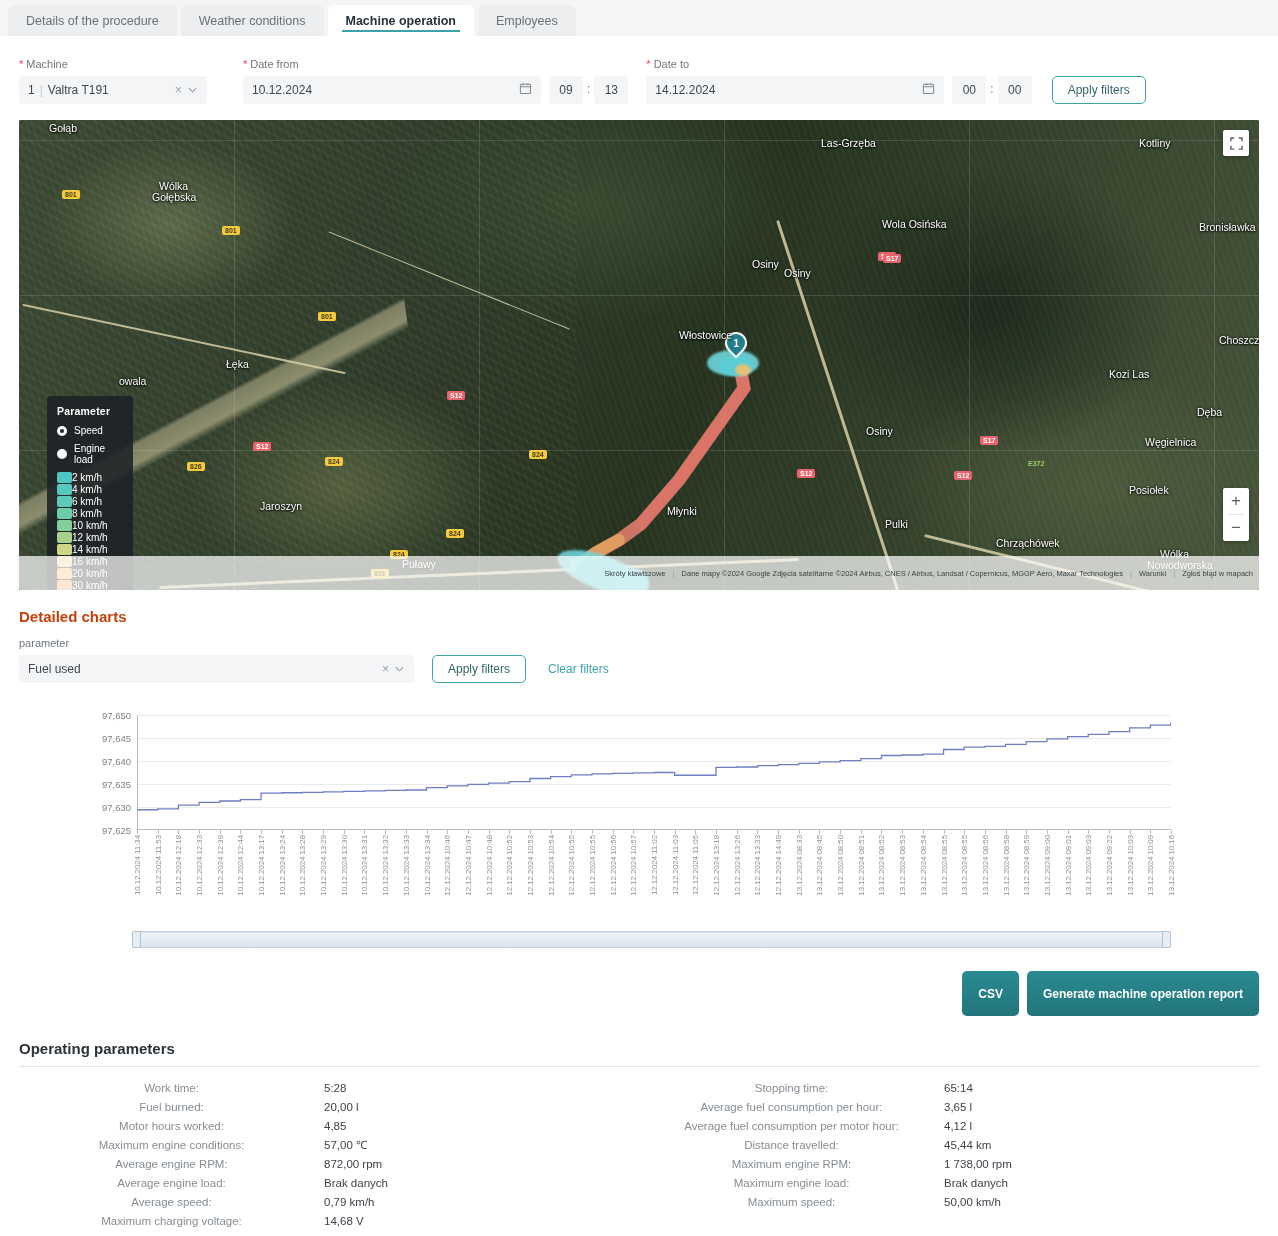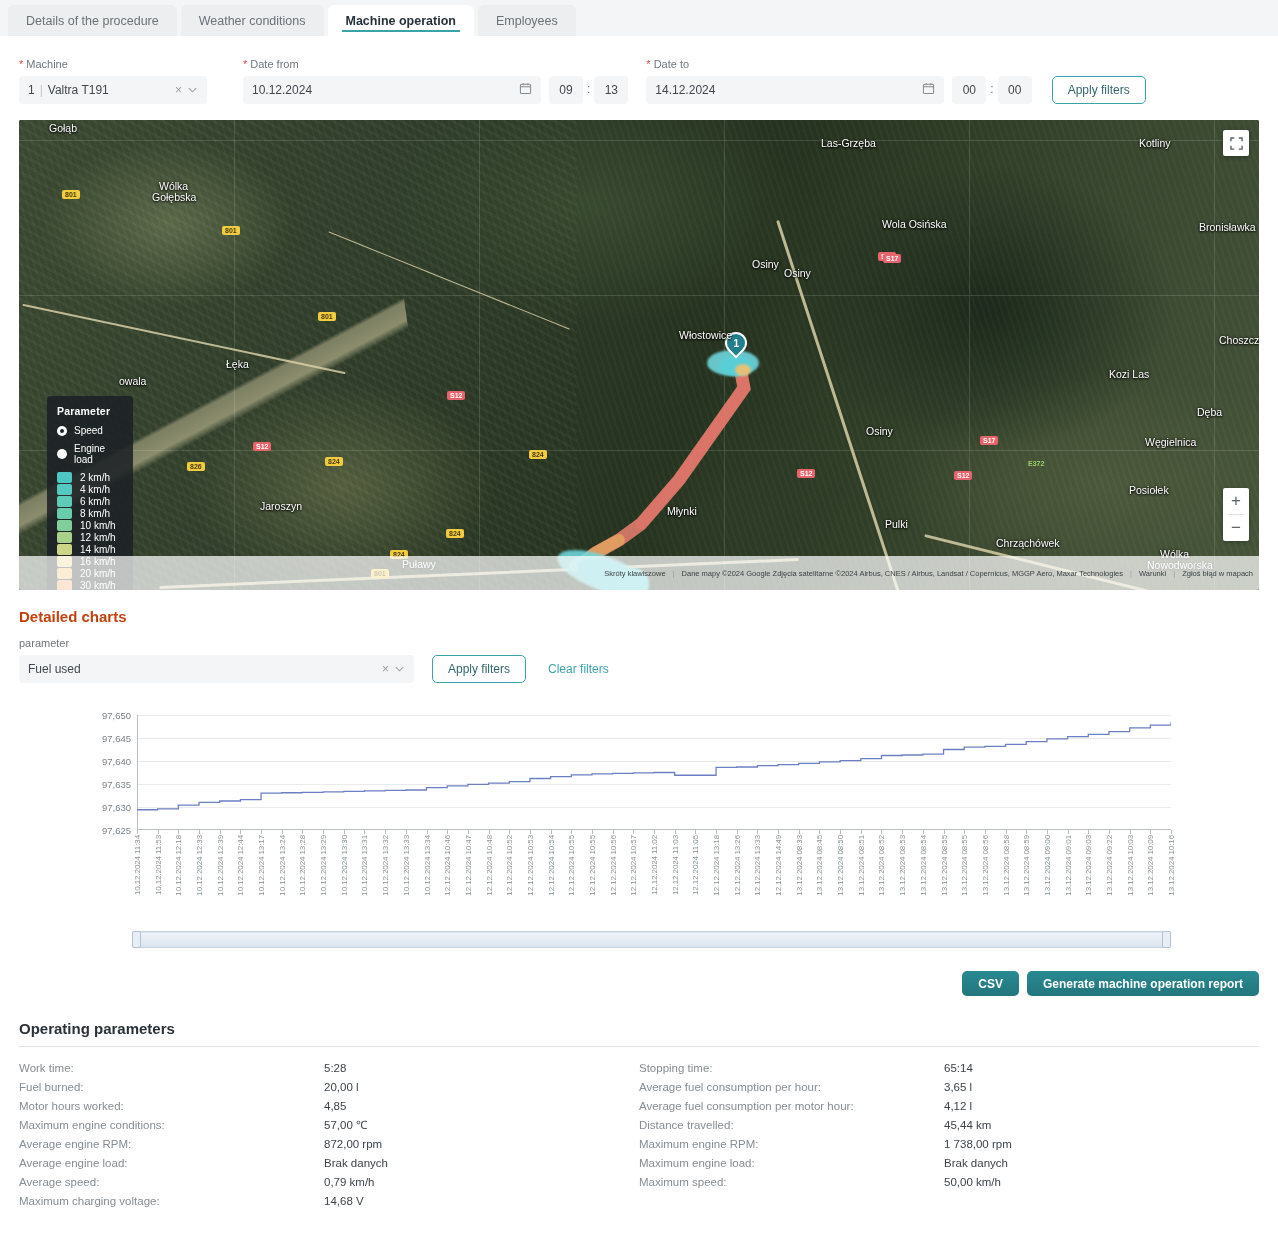--- a/index.html
+++ b/index.html
@@ -118,21 +118,21 @@
     background:rgba(28,33,38,.88); border-radius:4px;
     padding:9px 10px 10px; color:#fff;
   }
   .legend h4 { margin:0 0 8px; font-size:10.5px; font-weight:bold; letter-spacing:.2px; }
   .radio-row { display:flex; align-items:center; gap:7px; margin-bottom:7px; font-size:10px; cursor:pointer; }
   .rad { width:10px; height:10px; border-radius:50%; background:#fff; flex:0 0 auto; position:relative; }
   .rad.on:after {
     content:""; position:absolute; inset:3px; border-radius:50%; background:#1c2126;
   }
   .scale { margin-top:4px; }
-  .srow { display:flex; gap:8px; margin-bottom:1px; font-size:10px; }
+  .srow { display:flex; margin-bottom:1px; font-size:10px; }
   .swatch { width:15px; height:11px; border-radius:2px; flex:0 0 auto; }
 
   .map-btn {
     position:absolute; background:#fff; border-radius:2px;
     display:flex; align-items:center; justify-content:center;
     color:#56606a; cursor:pointer;
     box-shadow:0 1px 4px rgba(0,0,0,.3);
   }
   #fullscreen { right:10px; top:10px; width:26px; height:26px; }
   .zoomctl { position:absolute; right:10px; bottom:49px; width:26px; background:#fff; border-radius:2px; box-shadow:0 1px 4px rgba(0,0,0,.3); }
@@ -192,31 +192,31 @@
   }
   .handle {
     position:absolute; top:-1px; width:9px; height:17px;
     background:#e8eef5; border:1px solid #b3c3d4; border-radius:2px; cursor:ew-resize;
   }
   .handle.l { left:-1px; } .handle.r { right:-1px; }
 
   .btnrow { display:flex; justify-content:flex-end; gap:8px; margin-top:20px; }
   .tbtn {
     background:linear-gradient(#2a8a91,#22757c); color:#fff;
-    border:none; border-radius:5px; height:25px; padding:0 16px;
+    border:none; border-radius:5px; height:45px; padding:0 16px;
     font-size:12px; font-weight:bold; cursor:pointer; font-family:inherit;
   }
 
   
   .op-title { font-size:15px; font-weight:bold; color:#2b3237; margin:24px 0 0; }
   .hr { height:1px; background:#dfe1e4; margin:9px 0 11px; }
   .op-cols { display:flex; }
   .op-col { width:50%; }
   .op-row { display:flex; height:19px; align-items:center; font-size:11.5px; }
-  .op-key { width:305px; color:#868d93; }
+  .op-key { width:305px; color:#868d93;text-align:center; }
   .op-val { color:#3d4349; }
 </style>
 </head>
 <body>
 
 <div class="tabbar">
     <div class="tab">Details of the procedure</div>
     <div class="tab">Weather conditions</div>
     <div class="tab active">Machine operation</div>
     <div class="tab">Employees</div>

